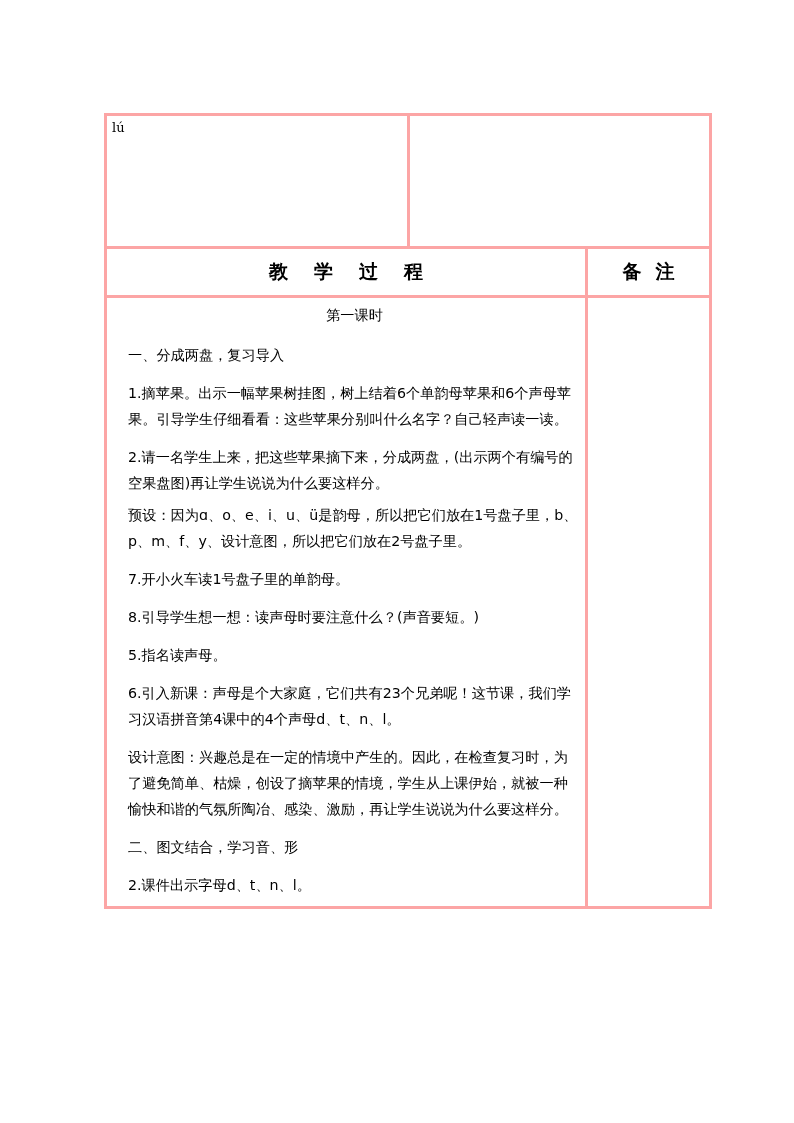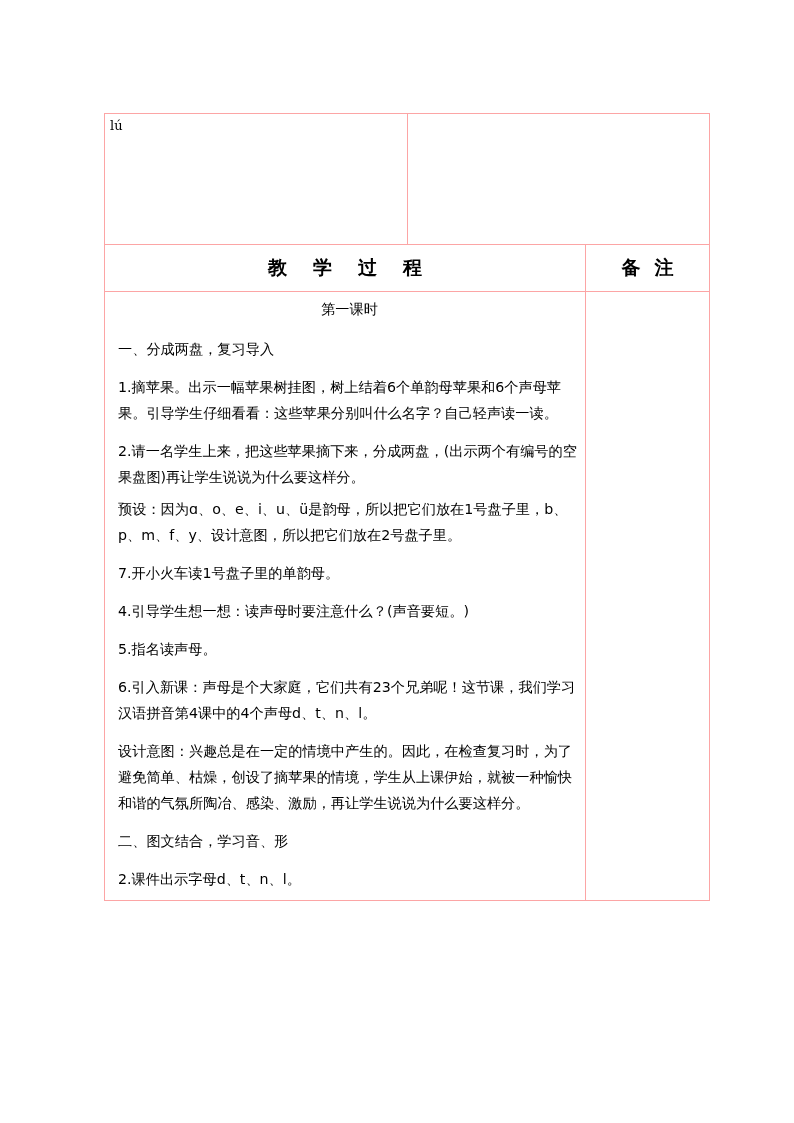--- a/index.html
+++ b/index.html
@@ -22,21 +22,21 @@
     }
     table.plan {
       position: absolute;
       left: 104px;
       top: 113px;
       width: 605px;
       border-collapse: collapse;
       table-layout: fixed;
     }
     table.plan td {
-      border: 1px solid #fca5a5;
+      border: 3px solid #fca5a5;
       padding: 0;
       vertical-align: top;
     }
     .row-top td { height: 126px; }
     .cell-top-left {
       padding: 4px 0 0 5px !important;
       font-size: 13px;
       font-family: "DejaVu Serif", "Liberation Serif", serif;
     }
     .header-row td {
@@ -48,21 +48,21 @@
       margin-left: 32px;
     }
     .header-title { letter-spacing: 26px; padding-left: 26px; }
     .header-notes { letter-spacing: 14px; padding-left: 14px; }
     .body-cell {
       padding: 4px 4px 8px 5px !important;
       font-size: 14.2px;
       line-height: 26px;
     }
     .body-cell p {
-      margin: 0 0 12px 8px;
+      margin: 0 0 12px 16px;
     }
     .body-cell p.center {
       text-align: center;
       margin-bottom: 14px;
     }
     .body-cell p.last { margin-bottom: 0; }
   </style>
 </head>
 <body>
 
@@ -91,21 +91,21 @@
       </td>
     </tr>
     <tr>
       <td colspan="2" class="body-cell">
         <p class="center">第一课时</p>
         <p>一、分成两盘，复习导入</p>
         <p>1.摘苹果。出示一幅苹果树挂图，树上结着6个单韵母苹果和6个声母苹果。引导学生仔细看看：这些苹果分别叫什么名字？自己轻声读一读。</p>
         <p style="margin-bottom:6px">2.请一名学生上来，把这些苹果摘下来，分成两盘，(出示两个有编号的空果盘图)再让学生说说为什么要这样分。</p>
         <p>预设：因为ɑ、o、e、i、u、ü是韵母，所以把它们放在1号盘子里，b、p、m、f、y、设计意图，所以把它们放在2号盘子里。</p>
         <p>7.开小火车读1号盘子里的单韵母。</p>
-        <p>4.引导学生想一想：读声母时要注意什么？(声音要短。)</p>
+        <p>8.引导学生想一想：读声母时要注意什么？(声音要短。)</p>
         <p>5.指名读声母。</p>
         <p>6.引入新课：声母是个大家庭，它们共有23个兄弟呢！这节课，我们学习汉语拼音第4课中的4个声母d、t、n、l。</p>
         <p>设计意图：兴趣总是在一定的情境中产生的。因此，在检查复习时，为了避免简单、枯燥，创设了摘苹果的情境，学生从上课伊始，就被一种愉快和谐的气氛所陶冶、感染、激励，再让学生说说为什么要这样分。</p>
         <p>二、图文结合，学习音、形</p>
         <p class="last">2.课件出示字母d、t、n、l。</p>
       </td>
       <td>
         <span></span>
       </td>
     </tr>

